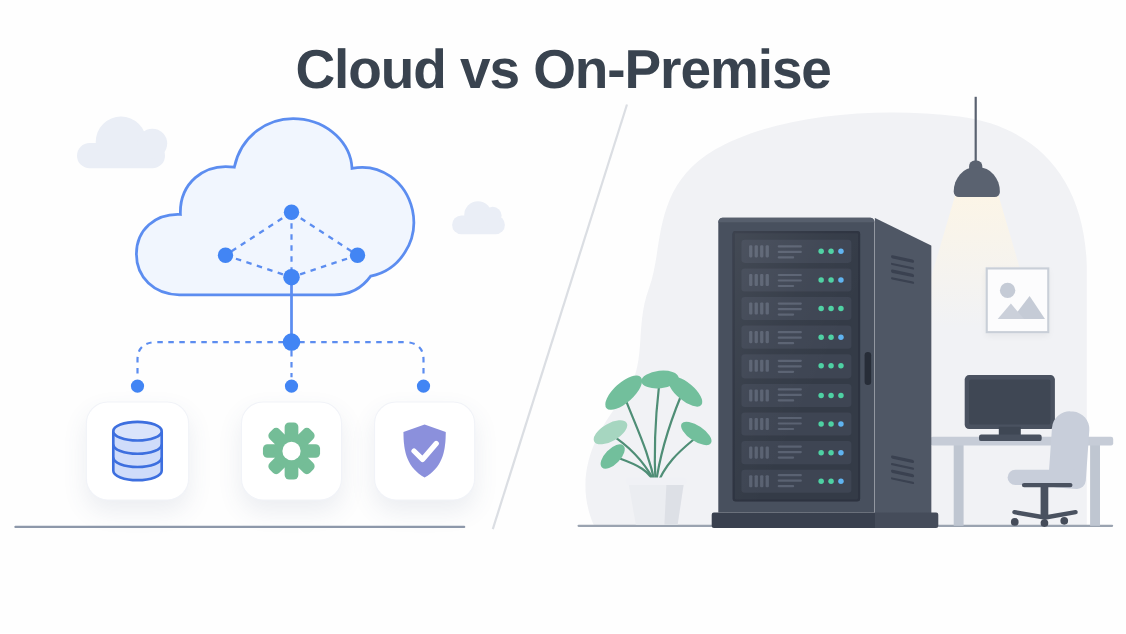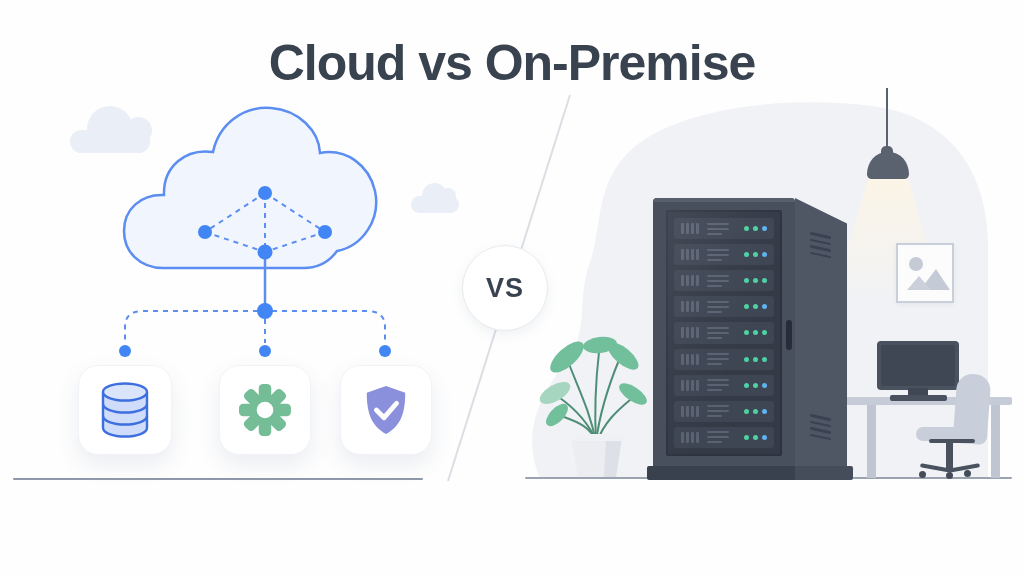--- a/index.html
+++ b/index.html
@@ -175,21 +175,20 @@
       <path d="M26 3 L46 10 C46 30 42 44 26 53 C10 44 6 30 6 10 Z" style="fill:var(--icon-purple)"></path>
       <polyline points="16,28 24,36 37,21" fill="none" stroke="#fff" stroke-width="5" stroke-linecap="round" stroke-linejoin="round"></polyline>
     </svg>
   </div>
 
   <div class="ground-left"></div>
 
   <svg class="divider-svg" viewBox="0 0 1024 576">
     <line x1="570" y1="95" x2="448" y2="481" style="stroke:var(--divider-gray)" stroke-width="2"></line>
   </svg>
-  <div class="vs-badge">VS</div>
 
   <div class="floor-right"></div>
 
   <div class="lamp-glow"></div>
   <div class="lamp-cord"></div>
   <div class="lamp-cap"></div>
   <div class="lamp-shade"></div>
 
   <div class="frame">
     <svg width="54" height="56" viewBox="0 0 54 56">

